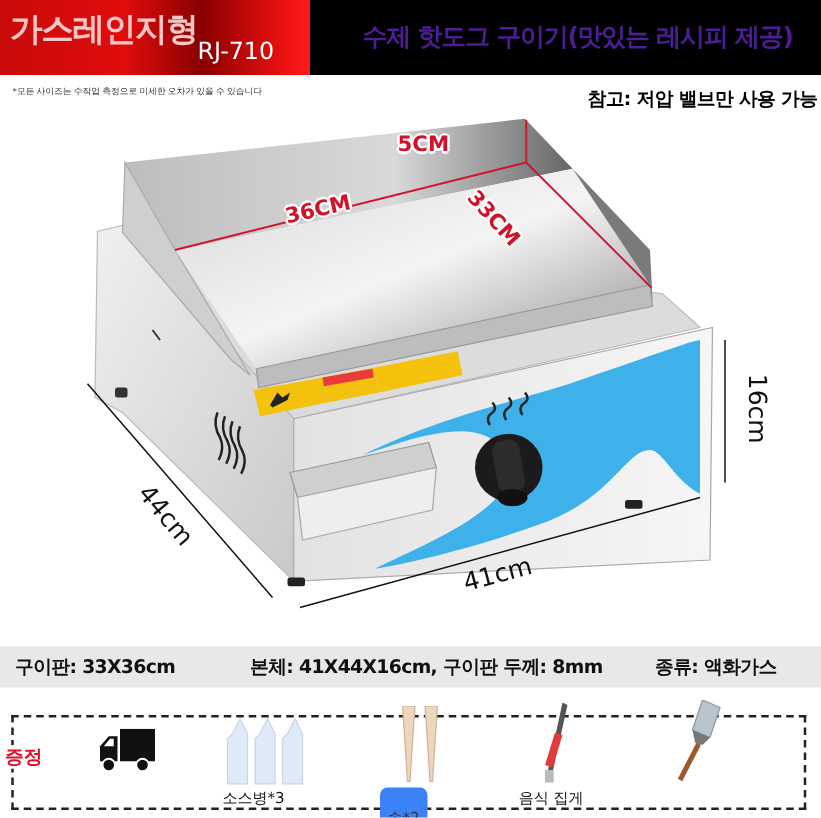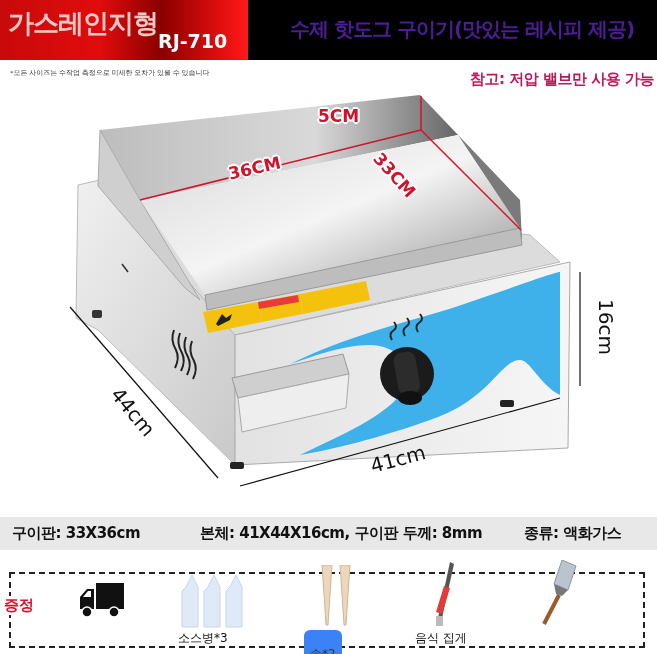--- a/index.html
+++ b/index.html
@@ -4,26 +4,26 @@
 <style>
   html, body { margin:0; padding:0; }
   body { width:657px; height:654px; background:#ffffff; position:relative; overflow:hidden;
          font-family:"DejaVu Sans", "Liberation Sans", sans-serif; }
   .abs { position:absolute; }
 
   
   .hdr-left { left:0; top:0; width:248px; height:60px;
     background:linear-gradient(90deg,#c80a0a 0%,#e10c0c 40%,#8a0000 65%,#e50f0f 90%,#ff1a1a 100%); }
   .hdr-title { left:8px; top:6px; font-size:26px; font-weight:bold; color:#f4c7c7; letter-spacing:-1px; }
-  .hdr-model { left:158px; top:30px; font-size:19px; font-weight:bold; color:#ffffff; }
+  .hdr-model { left:158px; top:30px; font-size:19px; font-weight:normal; color:#ffffff; }
   .hdr-right { left:248px; top:0; width:409px; height:60px; background:#000; }
   .hdr-slogan { left:290px; top:16px; font-size:20px; font-weight:bold; color:#4c1d95; letter-spacing:-1px; white-space:nowrap; }
 
   .note-small { left:10px; top:68px; font-size:7px; color:#333; white-space:nowrap;font-family:Liberation Serif, serif; }
-  .note-red { left:470px; top:70px; font-size:15px; font-weight:bold; color:#be185d; white-space:nowrap; letter-spacing:-0.5px; }
+  .note-red { left:470px; top:70px; font-size:15px; font-weight:bold; color:#000000; white-space:nowrap; letter-spacing:-0.5px; }
 
   
   .dim { font-weight:bold; white-space:nowrap; }
   .dim-red { color:#d0122a; font-size:17px;
      text-shadow:-2px 0 #fff, 2px 0 #fff, 0 -2px #fff, 0 2px #fff, -1px -1px #fff, 1px 1px #fff, -1px 1px #fff, 1px -1px #fff; }
   .dim-black { color:#111; font-size:20px; font-weight:normal; }
 
   
   .spec-bar { left:0; top:517px; width:657px; height:33px; background:#e8e8e8; }
   .spec { top:524px; font-size:15px; font-weight:bold; color:#111; white-space:nowrap; letter-spacing:-0.5px; }

